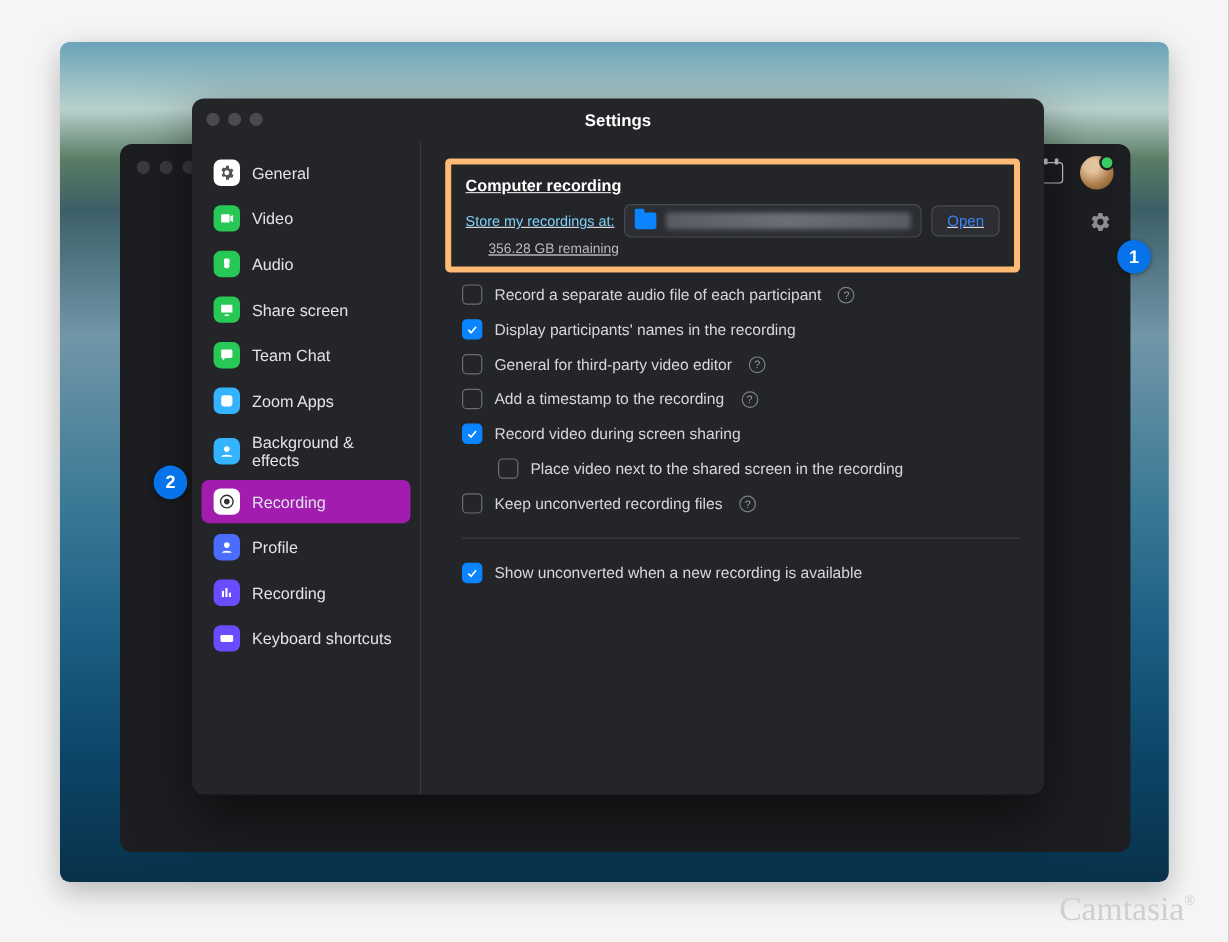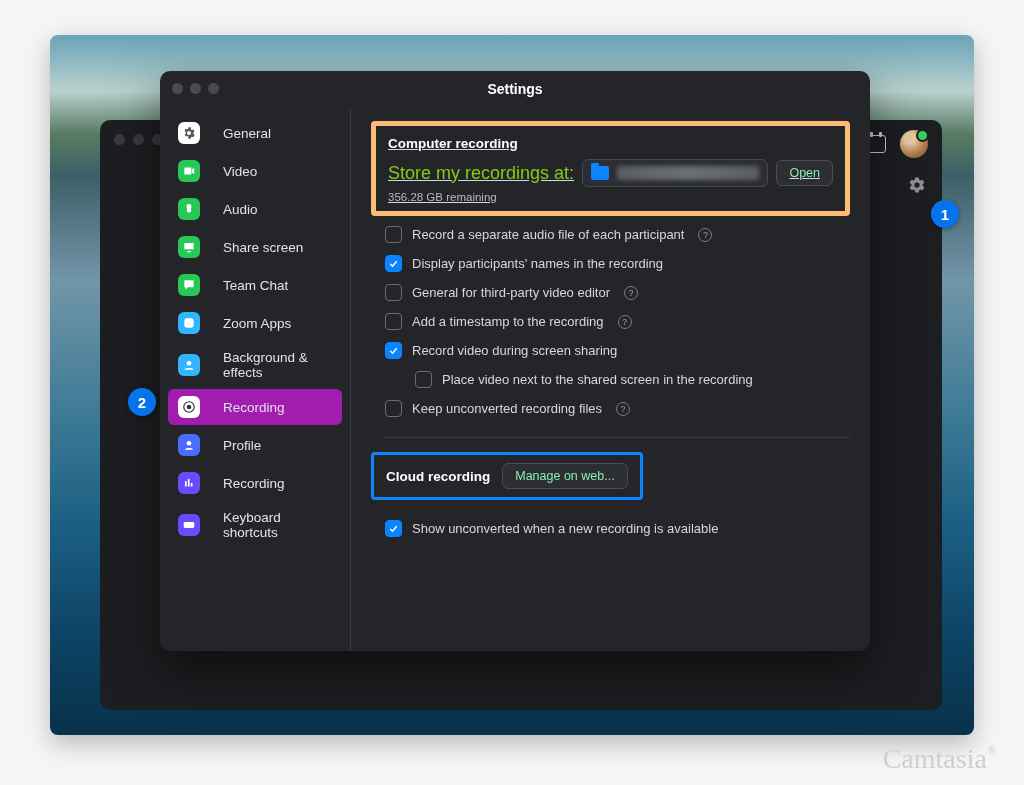--- a/index.html
+++ b/index.html
@@ -55,42 +55,42 @@
   }
   .avatar::after{content:"";position:absolute;top:-1px;right:-1px;width:9px;height:9px;border-radius:50%;background:#39d060;border:2px solid #1d1e21;}
   .gear {
     position:absolute; top:56px; right:16px; width:18px;height:18px;
   }
   .gear svg{width:18px;height:18px;fill:#8d8f95;}
 
   
   .settings-window {
     position: absolute;
-    top: 71px; left: 160px; width: 710px; height: 580px;
+    top: 82px; left: 160px; width: 710px; height: 580px;
     background: #242528;
     border-radius: 10px;
     box-shadow: 0 20px 50px rgba(0,0,0,0.55);
     display:flex; flex-direction:column;
     color:#d6d7dd;
   }
   .settings-header {
     height:36px; display:flex; align-items:center; justify-content:center;
     position:relative;
     font-weight:600; color:#fff; font-size:14px;
   }
   .settings-header .traffic-s { position:absolute; left:12px; top:12px; display:flex; gap:7px;}
   .settings-header .traffic-s span{width:11px;height:11px;border-radius:50%;background:#4a4b50;}
 
   .settings-body { flex:1; display:flex; }
   .sidebar {
     width:190px; padding:8px 8px;
     border-right:none;
   }
   .side-item {
-    display:flex; align-items:center; gap:23px;
+    display:flex; align-items:center; gap:10px;
     padding:7px 10px; border-radius:6px;
     font-size:13.5px; color:#e2e3e8; cursor:pointer;
     margin-bottom:2px;
   }
   .side-item.active { background:#a21caf; }
   .side-ico {
     width:22px;height:22px;border-radius:6px;
     display:flex;align-items:center;justify-content:center;
     flex-shrink:0;
   }
@@ -104,36 +104,36 @@
 
   .highlight-box {
     border:5px solid #fdba74;
     border-radius:4px;
     padding:10px 12px 8px 12px;
     margin-bottom:4px;
     text-decoration:underline;
   }
   .sec-title { font-weight:600; color:#fff; font-size:13.5px; margin-bottom:8px;}
   .store-row { display:flex; align-items:center; gap:8px; margin-bottom:4px;}
-  .store-label { font-size:18px; color:#84cc16;}
+  .store-label { font-size:12px; color:#7dd3fc;}
   .path-field {
     flex:1; height:28px; background:#2c2e33; border:1px solid #46484f; border-radius:6px;
     display:flex; align-items:center; padding:0 8px; gap:8px; position:relative; overflow:hidden;
   }
   .folder-chip{width:18px;height:14px;background:#0a84ff;border-radius:2px;position:relative;}
   .folder-chip::before{content:"";position:absolute;top:-3px;left:0;width:8px;height:4px;background:#0a84ff;border-radius:1px 1px 0 0;}
   .path-blur{flex:1;height:14px;border-radius:3px;
     background:linear-gradient(90deg,#5a5c63,#6d6f77,#5a5c63);
     filter:blur(2px);
   }
   .btn {
-    background:#2c2e33; border:1px solid #4b4d54; color:#86efac;
+    background:#2c2e33; border:1px solid #4b4d54; color:#3b82f6;
     padding:5px 12px; border-radius:6px; font-size:12.5px; cursor:pointer;
   }
-  .remain { font-size:11.5px; color:#b9bac1; margin-top:4px;}
+  .remain { font-size:11.5px; color:#b9bac1; margin-top:4px;margin-left:19px;}
 
   .option-row {
     display:flex; align-items:center; gap:10px; padding:6px 0 6px 14px;
     font-size:13px; color:#d6d7dd;
   }
   .option-row.indent { padding-left:44px; }
   .chk {
     width:17px;height:17px;border-radius:4px;border:1.5px solid #6c6e76;
     display:flex;align-items:center;justify-content:center; flex-shrink:0;
   }
@@ -349,24 +349,20 @@
           </div>
           <div class="option-row">
             <span class="chk"></span>
             <span>Keep unconverted recording files</span>
             <span class="help">?</span>
           </div>
         </div>
 
       <hr class="sep">
 
-      <div class="cloud-row">
-        <span class="sec-title" style="margin:0">Cloud recording</span>
-        <button class="btn">Manage on web...</button>
-      </div>
 
       <div class="option-row" style="margin-top:14px;padding-left:14px;">
         <span id="notify-chk" class="chk checked">
             <svg viewBox="0 0 24 24">
               <polyline points="5 13 10 18 19 7"></polyline>
             </svg>
           </span>
         <span>Show unconverted when a new recording is available</span>
       </div>
 

